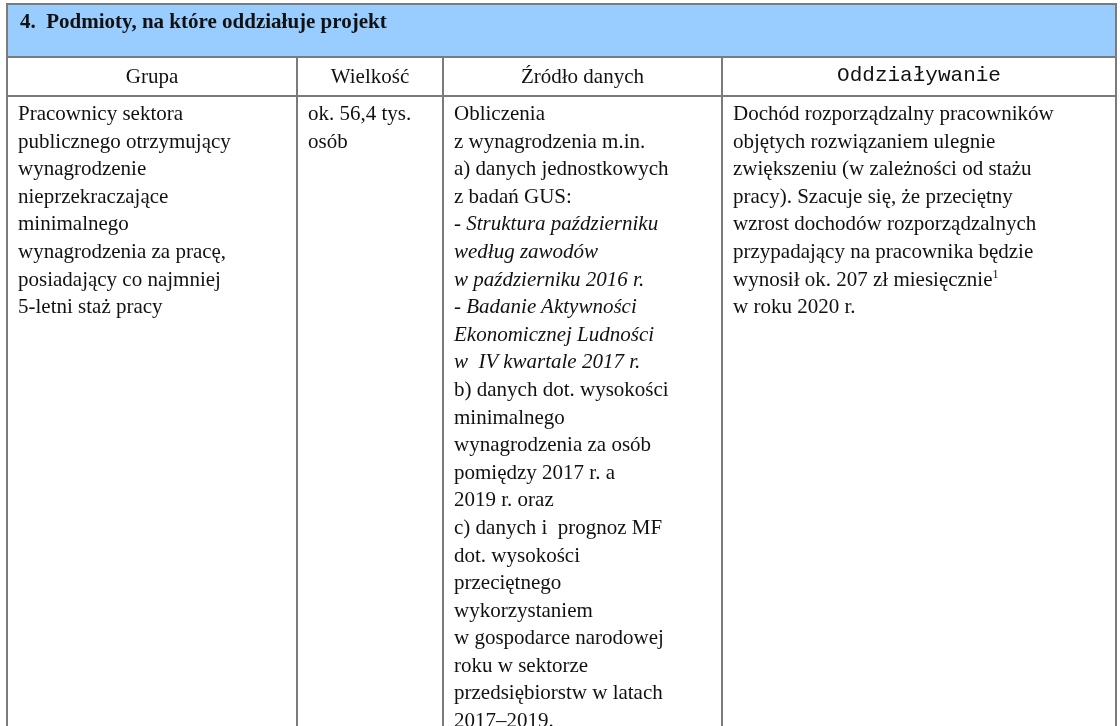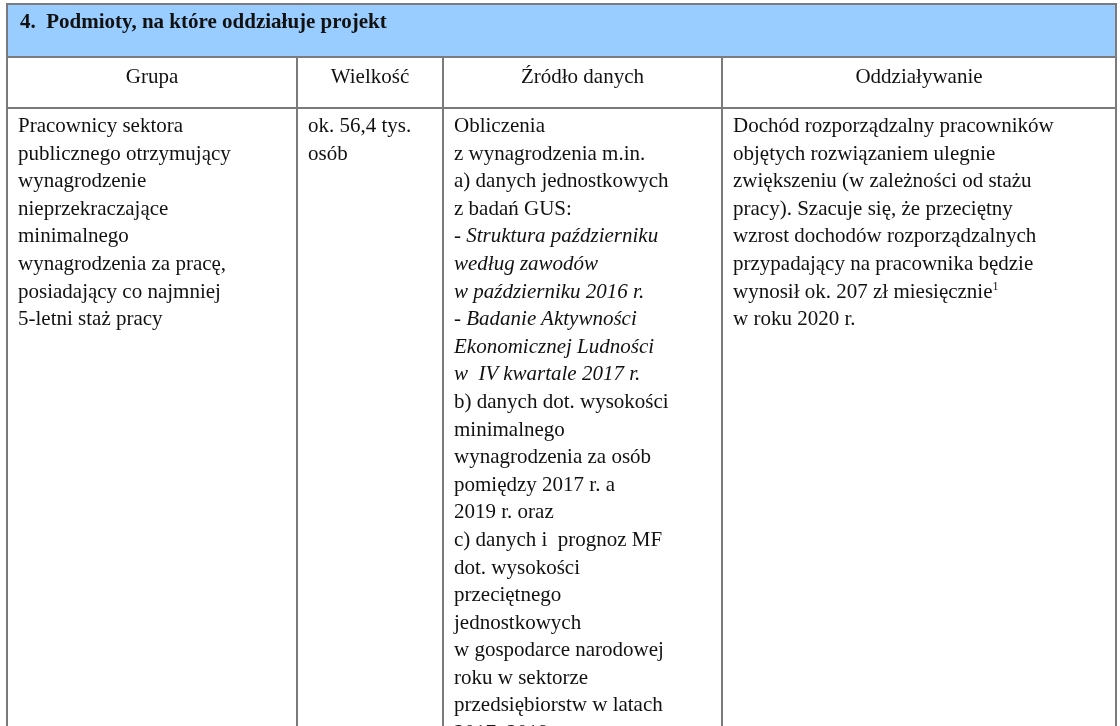--- a/index.html
+++ b/index.html
@@ -28,21 +28,21 @@
     table.impact-table {
       position: absolute;
       left: 6px;
       top: 3px;
       width: 1109px;
       border-collapse: collapse;
       table-layout: fixed;
     }
     table.impact-table td, table.impact-table th {
       border: 2px solid #7b7b7b;
-      padding: 16px;
+      padding: 4px;
       vertical-align: top;
     }
     .section-header {
       background: #99ccff;
       height: 48px;
       text-align: left;
       font-weight: bold;
       font-size: 21px;
       line-height: 26px;
       padding: 3px 0 0 12px !important;
@@ -50,21 +50,21 @@
     }
     .col-head {
       font-weight: normal;
       font-size: 21px;
       line-height: 26px;
       height: 31px;
       text-align: center;
       vertical-align: middle !important;
       padding-top: 2px !important;
     }
-    .col-head.last { border-right-color: #7b7b7b; }
+    .col-head.last { border-right-color: #7b7b7b; font-family: Liberation Mono, monospace; }
     .cell {
       font-size: 21px;
       line-height: 27.6px;
       padding: 3px 8px 0 10px !important;
       height: 628px;
     }
     .cell-line { display: block; white-space: nowrap; }
     .cell-line.italic { font-style: italic; }
     sup.fn { font-size: 12px; line-height: 0; vertical-align: 8px; }
     .divider-dark { border-left-color: #2a2a2a !important; }
@@ -122,21 +122,21 @@
         <span class="cell-line italic">Ekonomicznej Ludności</span>
         <span class="cell-line italic" style="white-space:pre">w  IV kwartale 2017 r.</span>
         <span class="cell-line">b) danych dot. wysokości</span>
         <span class="cell-line">minimalnego</span>
         <span class="cell-line">wynagrodzenia za osób</span>
         <span class="cell-line">pomiędzy 2017 r. a</span>
         <span class="cell-line">2019 r. oraz</span>
         <span class="cell-line" style="white-space:pre">c) danych i  prognoz MF</span>
         <span class="cell-line">dot. wysokości</span>
         <span class="cell-line">przeciętnego</span>
-        <span class="cell-line">jednostkowych</span>
+        <span class="cell-line">wykorzystaniem</span>
         <span class="cell-line">w gospodarce narodowej</span>
         <span class="cell-line">roku w sektorze</span>
         <span class="cell-line">przedsiębiorstw w latach</span>
         <span class="cell-line">2017–2019.</span>
       </td>
       <td class="cell divider-dark">
         <span class="cell-line">Dochód rozporządzalny pracowników</span>
         <span class="cell-line">objętych rozwiązaniem ulegnie</span>
         <span class="cell-line">zwiększeniu (w zależności od stażu</span>
         <span class="cell-line">pracy). Szacuje się, że przeciętny</span>

